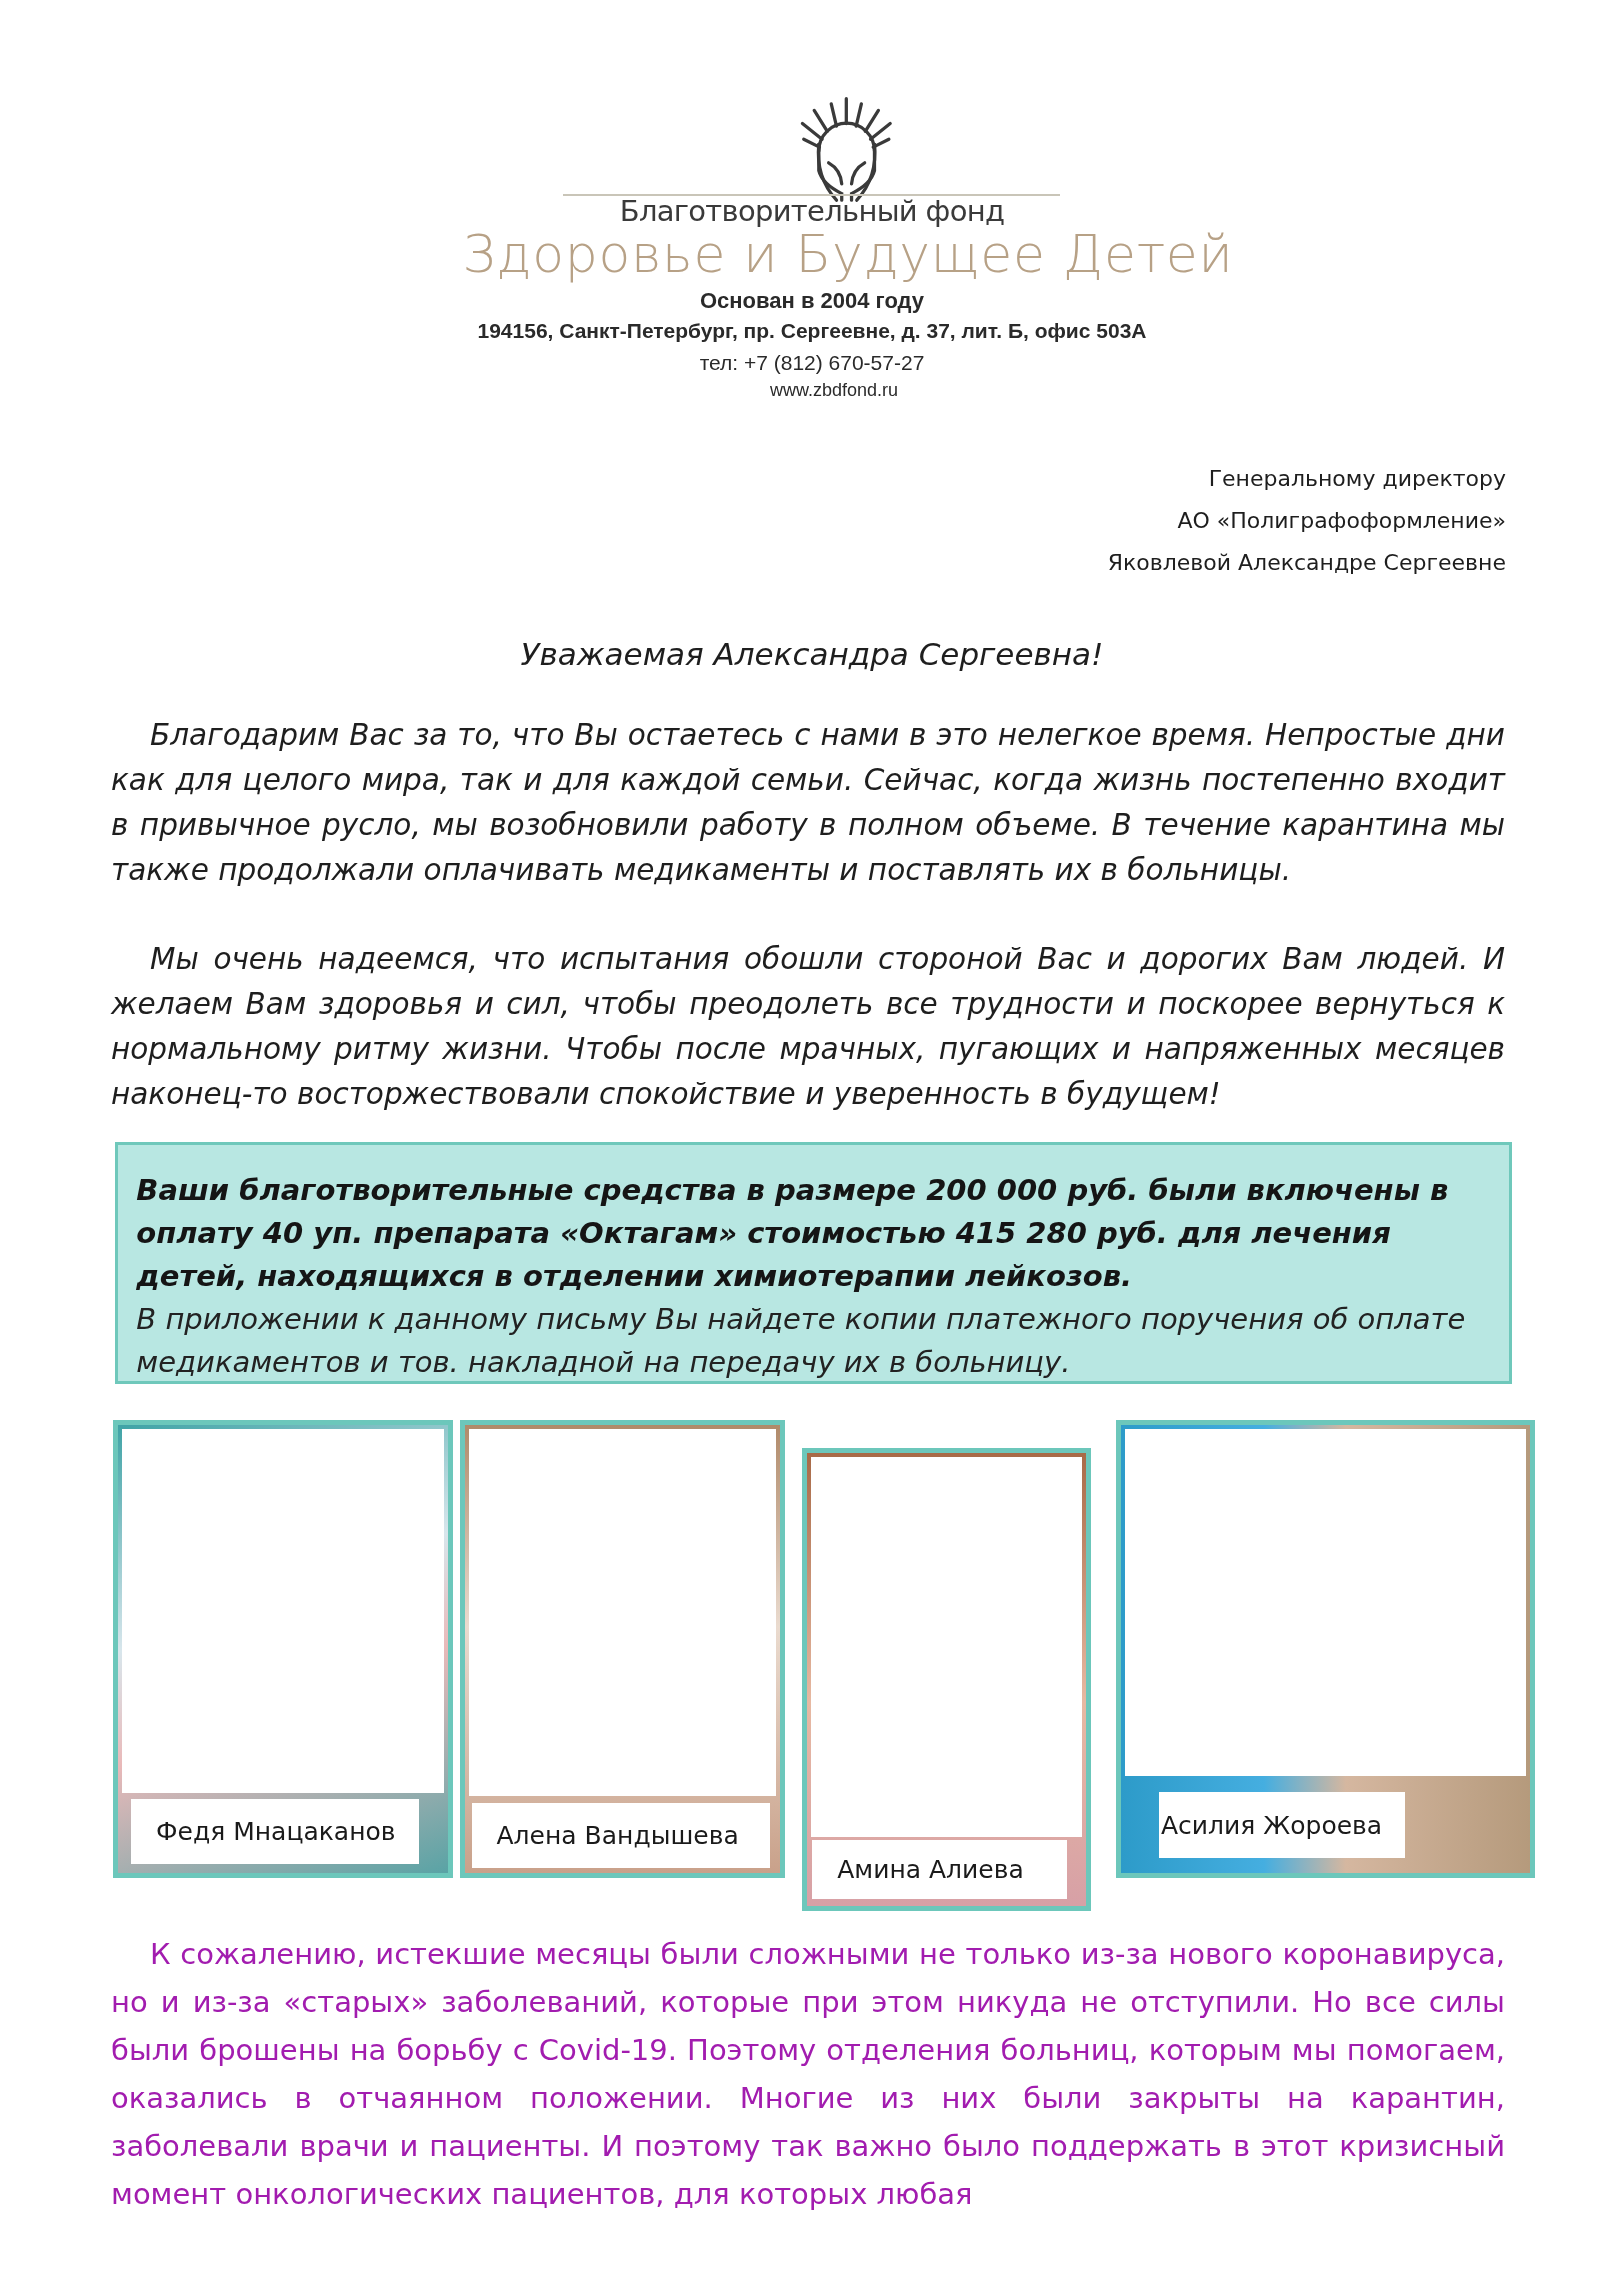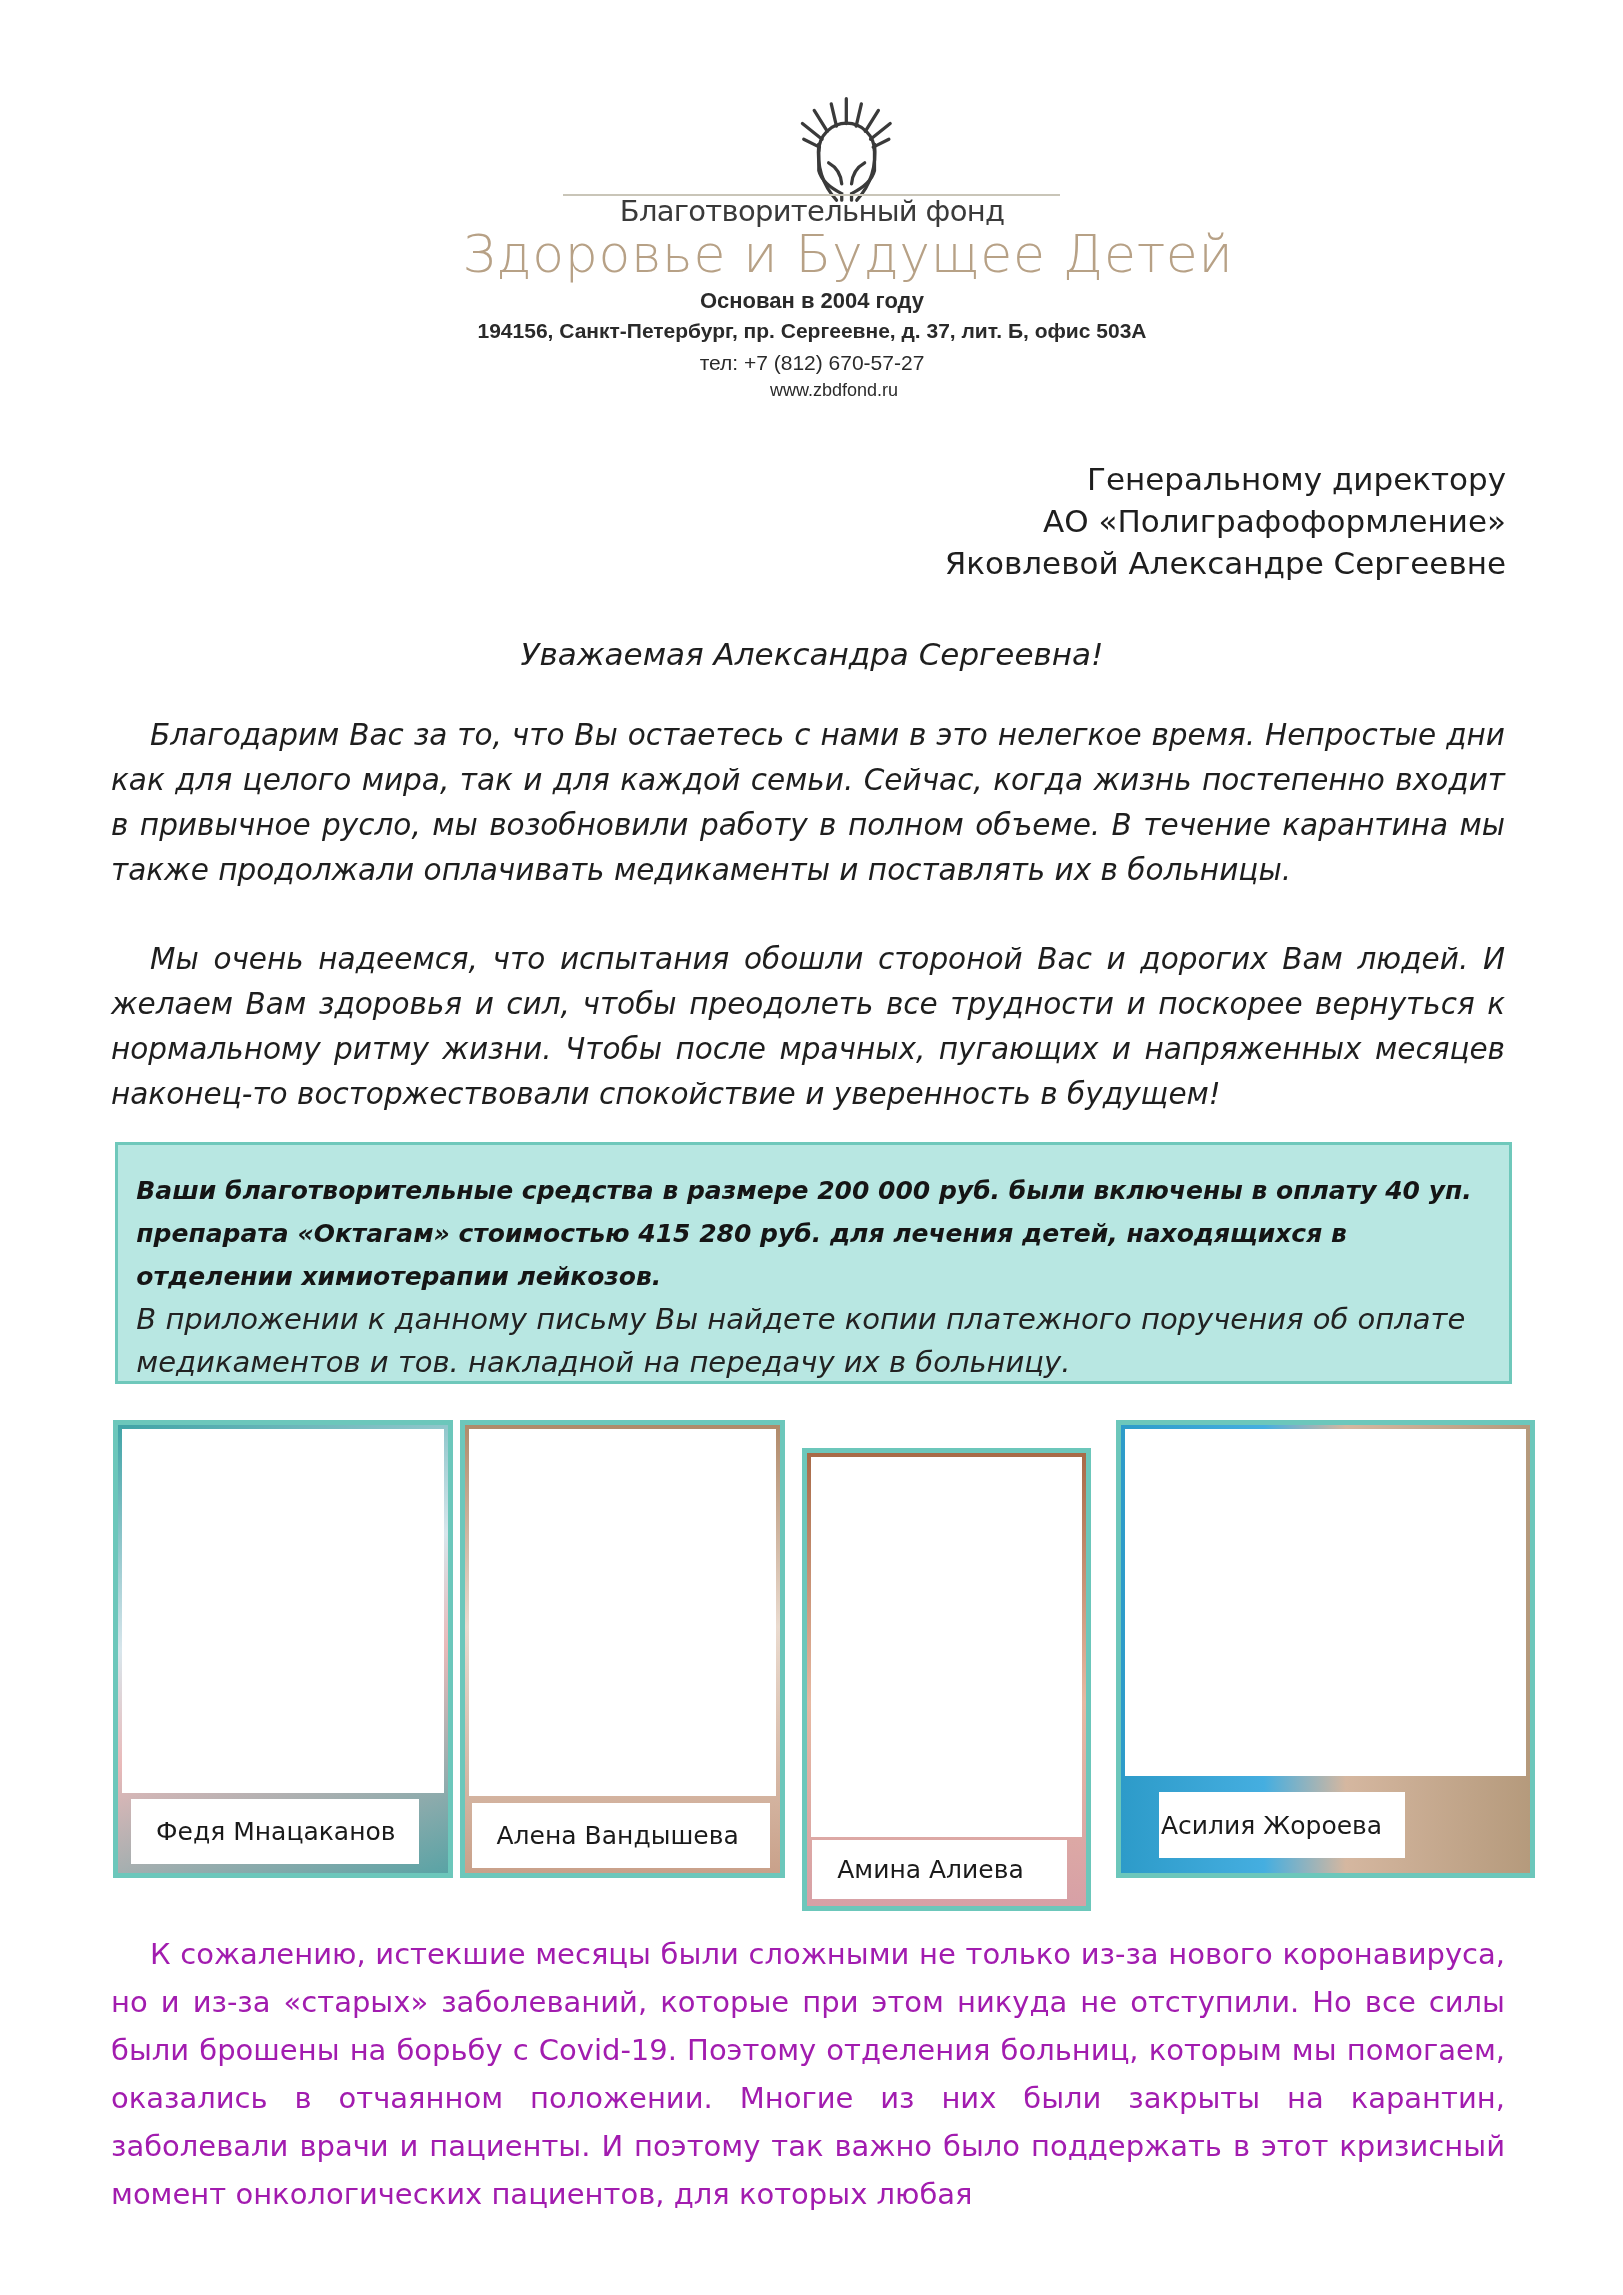--- a/index.html
+++ b/index.html
@@ -8,32 +8,32 @@
     .logo { position: absolute; left: 763px; top: 79px; width: 164px; height: 131px; }
     .logo-rule { position: absolute; left: 563px; top: 194px; width: 497px; height: 2px; background: #c9c5b8; }
     .org-kicker { position: absolute; left: 0; width: 1624px; top: 194px; text-align: center; font-family: "DejaVu Sans", sans-serif; font-size: 29px; color: #3a3a3a; letter-spacing: -0.7px; }
     .org-name { position: absolute; left: 0; width: 1624px; top: 228px; text-align: center; font-family: "DejaVu Sans", sans-serif; font-weight: 200; font-size: 52px; color: #b7a186; letter-spacing: 0.7px; line-height: 1; padding-left: 36px; }
     .org-meta { position: absolute; left: 0; width: 1624px; text-align: center; font-family: "Liberation Sans Narrow", "Liberation Sans", sans-serif; color: #2a2a2a; }
     .org-founded { top: 288px; font-size: 22px; font-weight: bold; }
     .org-address { top: 319px; font-size: 21px; font-weight: bold; }
     .org-phone { top: 351px; font-size: 21px; }
     .org-site { top: 380px; font-size: 18px; padding-left: 22px; }
 
-    .addressee { position: absolute; right: 118px; top: 458px; text-align: right; font-family: "DejaVu Sans", sans-serif; font-size: 31px; line-height: 42px; color: #1e1e1e; }
+    .addressee { position: absolute; right: 118px; top: 458px; text-align: right; font-family: "DejaVu Sans", sans-serif; font-size: 22px; line-height: 42px; color: #1e1e1e; }
     .addressee div { white-space: nowrap; }
 
     .salutation { position: absolute; left: 0; width: 1624px; top: 636px; text-align: center; font-family: "DejaVu Sans", sans-serif; font-style: italic; font-size: 31px; color: #1e1e1e; }
 
     .body-italic { position: absolute; left: 111px; width: 1394px; font-family: "DejaVu Sans", sans-serif; font-style: italic; font-size: 29.5px; line-height: 45px; text-align: justify; color: #1e1e1e; }
     .body-italic p { margin: 0; text-indent: 39px; }
     .p1 { top: 713px; }
     .p2 { top: 937px; }
 
     .callout { position: absolute; left: 115px; top: 1142px; width: 1397px; height: 242px; background: #b8e7e2; border: 3.9px solid #6fc8bb; box-sizing: border-box; padding: 23.6px 18.3px 0 18.3px; }
-    .callout .lead { font-family: "DejaVu Sans", sans-serif; font-style: italic; font-weight: bold; font-size: 25px; line-height: 43px; color: #151515; margin: 0; }
+    .callout .lead { font-family: "DejaVu Sans", sans-serif; font-style: italic; font-weight: bold; font-size: 29px; line-height: 43px; color: #151515; margin: 0; }
     .callout .note { font-family: "DejaVu Sans", sans-serif; font-style: italic; font-size: 29px; line-height: 43px; color: #222; margin: 0; }
 
     .photo { position: absolute; border: 5.2px solid #6cc7bb; box-sizing: border-box; overflow: hidden; }
     .photo .bg { position: absolute; inset: 0; }
     .photo .redact { position: absolute; left: 3.9px; top: 3.9px; right: 3.9px; background: #ffffff; }
     .photo .caption { position: absolute; background: #ffffff; font-family: "DejaVu Sans", sans-serif; font-size: 25px; color: #1a1a1a; display: flex; align-items: center; padding-left: 25px; box-sizing: border-box; white-space: nowrap; }
     .ph1 { left: 113px; top: 1420px; width: 340px; height: 458px; }
     .ph1 .bg { background: linear-gradient(160deg, #3fa3a6 0%, #d8e6ec 40%, #e9b9b9 60%, #59a3a5 100%); }
     .ph1 .redact { height: 364px; }
     .ph1 .caption { left: 13px; top: 374px; width: 288px; height: 65px; }

